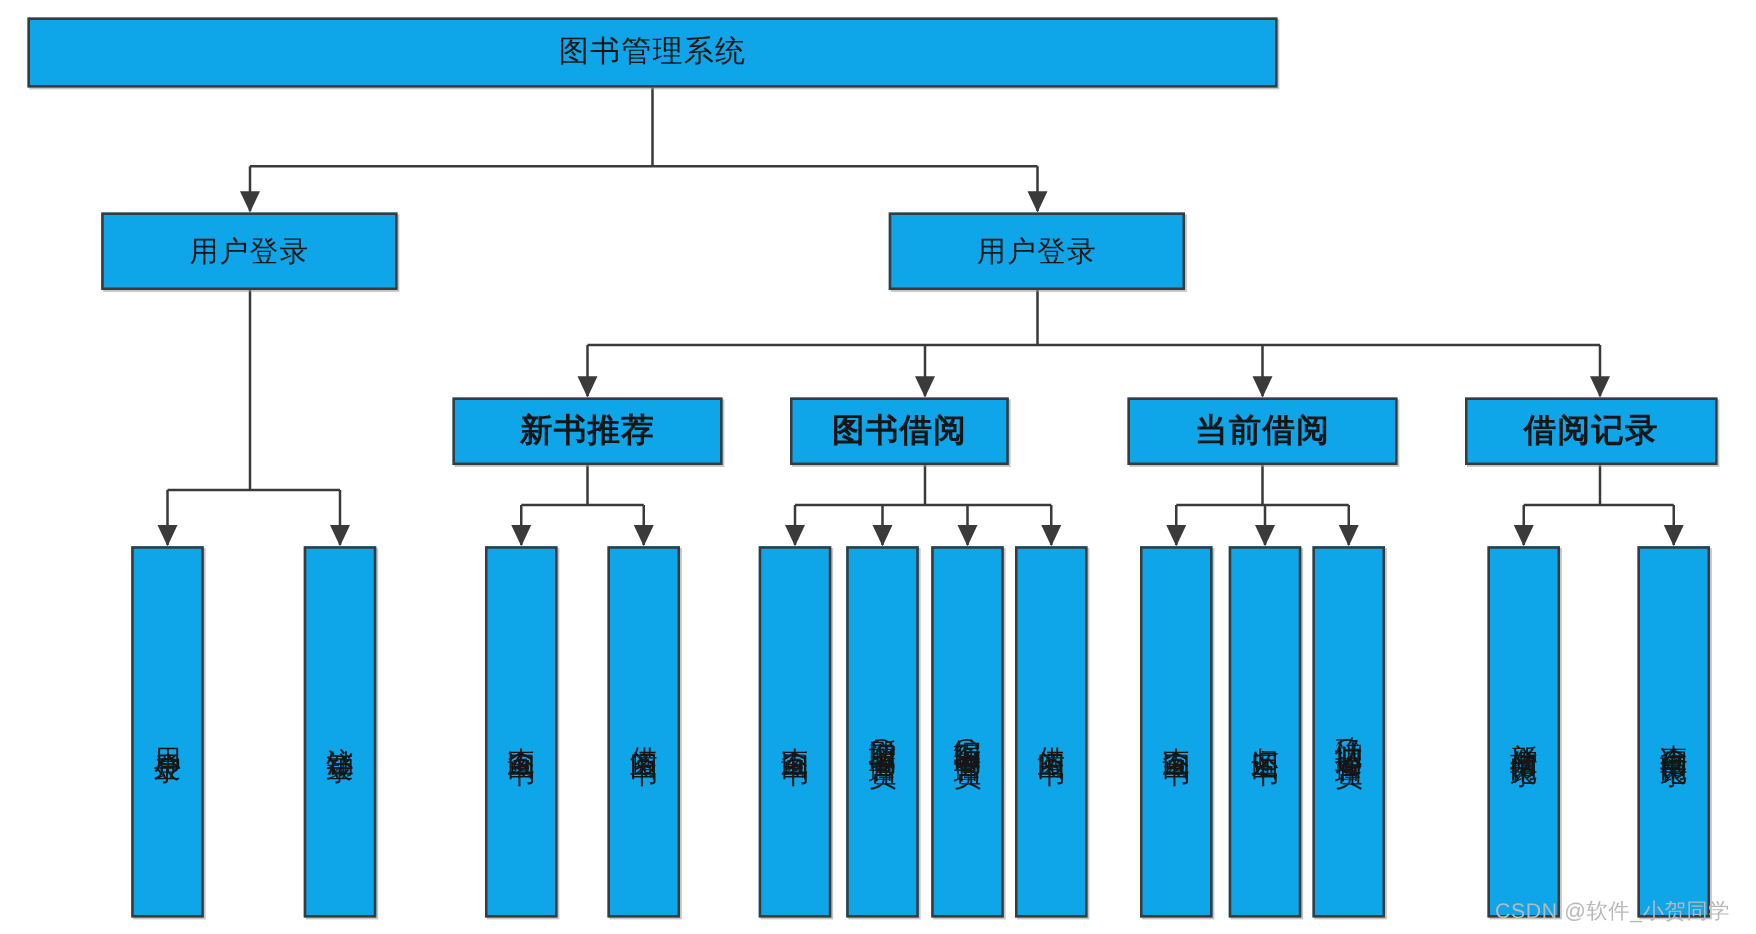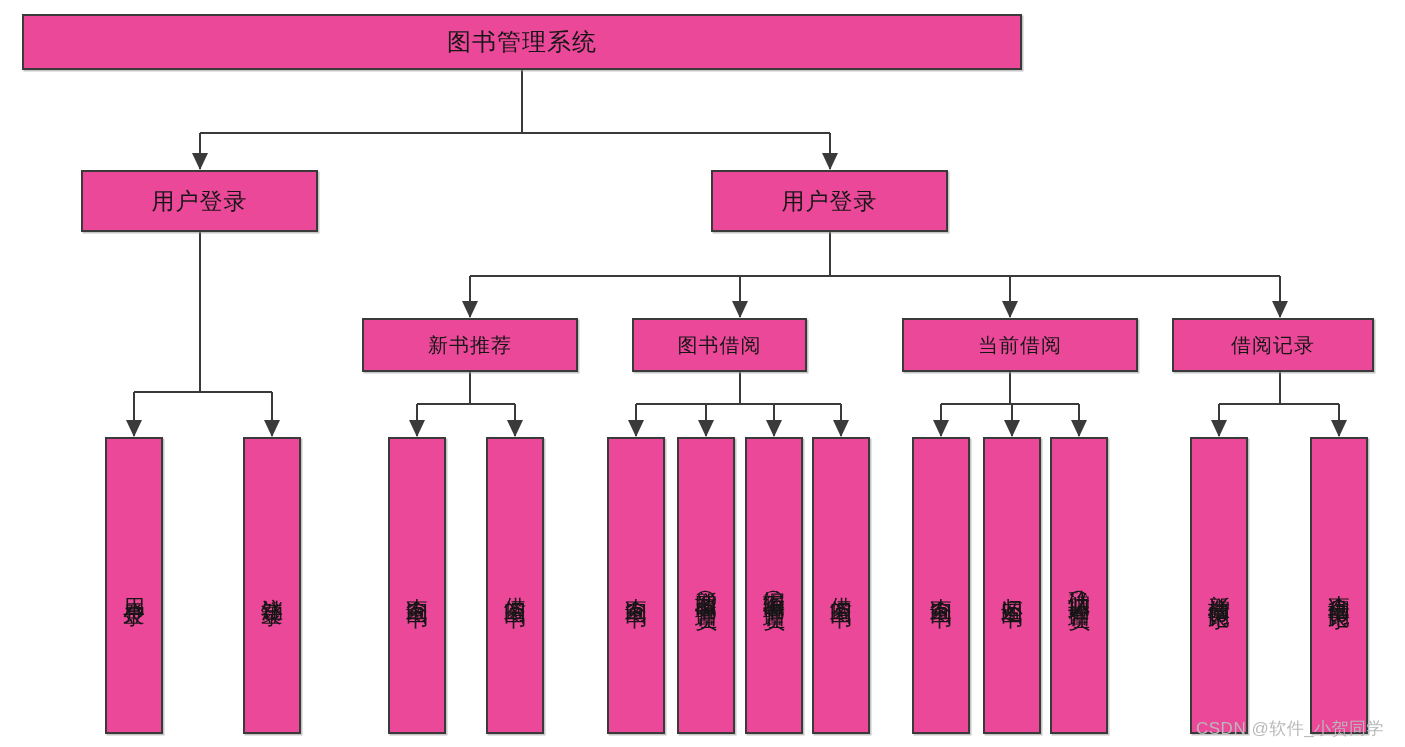--- a/index.html
+++ b/index.html
@@ -14,21 +14,21 @@
     position: relative;
     width: 1405px;
     height: 747px;
     background: #ffffff;
     overflow: hidden;
   }
   
   .node {
     position: absolute;
     box-sizing: border-box;
-    background: #ec4899;
+    background: #0ea5e9;
     border: 2.5px solid #3a3a3a;
     box-shadow: 1.5px 1.5px 0 0 rgba(150,150,150,0.55);
     display: flex;
     align-items: center;
     justify-content: center;
     color: #1a1a1a;
   }
   .node .label {
     font-size: 23px;
     line-height: 1.15;
@@ -37,21 +37,22 @@
     color: #161616;
   }
   
   .node.root .label {
     font-size: 24px;
   }
   .node.level2 .label {
     font-size: 23px;
   }
   .node.level3 .label {
-    font-size: 20px;
+    font-size: 26px;
+    font-weight: bold;
   }
   
   .node.leaf {
     align-items: center;
     justify-content: center;
   }
   .node.leaf .label {
     writing-mode: vertical-rl;
     text-orientation: upright;
     font-size: 22px;
@@ -158,21 +159,21 @@
       </div>
       <div class="node level2" style="left: 711px; top: 170px; width: 237px; height: 62px;">
         <span class="label">用户登录</span>
       </div>
       <div class="node level3" style="left: 362px; top: 318px; width: 216px; height: 54px;">
         <span class="label">新书推荐</span>
       </div>
       <div class="node level3" style="left: 632px; top: 318px; width: 175px; height: 54px;">
         <span class="label">图书借阅</span>
       </div>
-      <div class="node level3" style="left: 902px; top: 318px; width: 236px; height: 54px;">
+      <div class="node level3" style="left: 902px; top: 318px; width: 216px; height: 54px;">
         <span class="label">当前借阅</span>
       </div>
       <div class="node level3" style="left: 1172px; top: 318px; width: 202px; height: 54px;">
         <span class="label">借阅记录</span>
       </div>
       <div class="node leaf" style="left: 105px; top: 437px; width: 58px; height: 297px;">
         <span class="label">用户登录</span>
       </div>
       <div class="node leaf" style="left: 243px; top: 437px; width: 58px; height: 297px;">
         <span class="label">注销登录</span>

